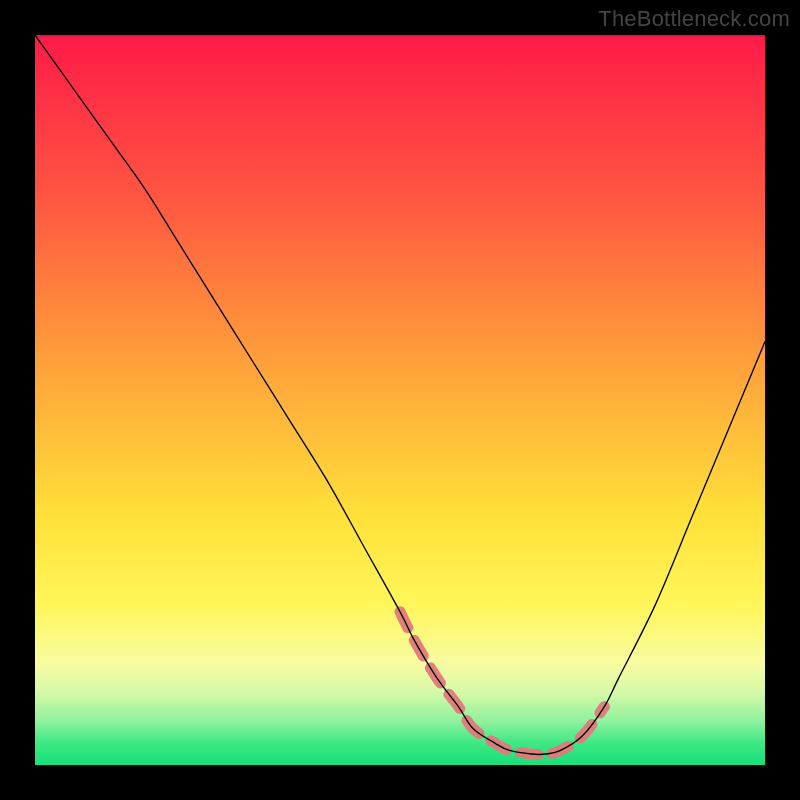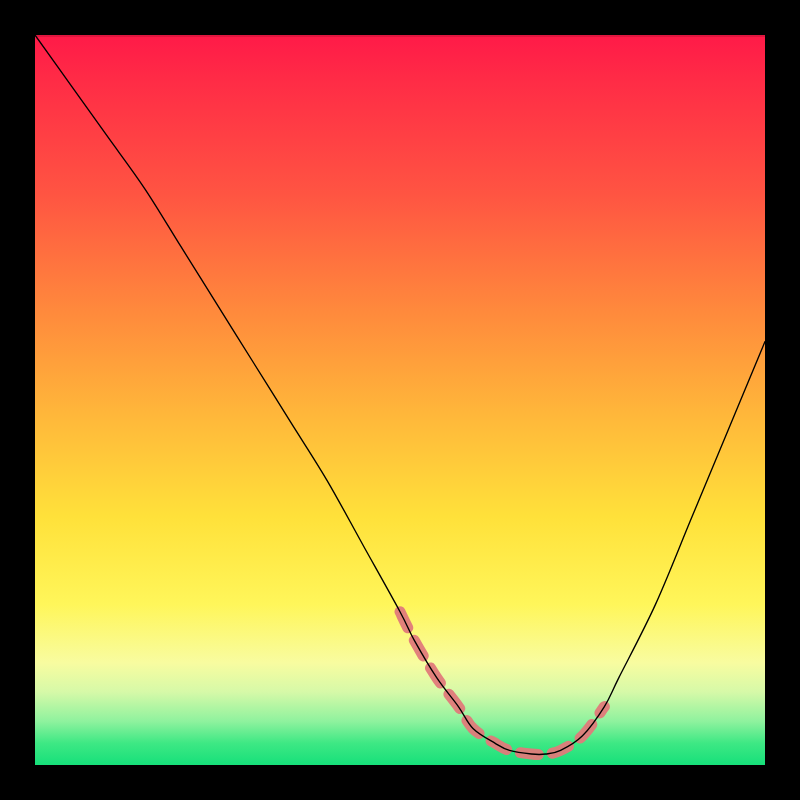--- a/index.html
+++ b/index.html
@@ -84,20 +84,21 @@
     stroke-width: 11;
     stroke-linecap: round;
     stroke-dasharray: 18 14;
     opacity: 0.95;
   }
 </style>
 </head>
 <body>
 
 <div class="frame">
+  <div class="watermark">TheBottleneck.com</div>
 
   <div class="plot">
     <div class="gradient"></div>
     <svg class="curve" viewBox="0 0 730 730" preserveAspectRatio="none">
       <path id="highlight-path" class="highlight" d="M 365.0 576.7 C 367.4 581.6, 373.5 595.0, 379.6 605.9 C 385.7 616.8, 394.2 631.4, 401.5 642.4 C 408.8 653.4, 417.3 663.1, 423.4 671.6 C 429.5 680.1, 431.9 687.4, 438.0 693.5 C 444.1 699.6, 453.8 704.5, 459.9 708.1 C 466.0 711.8, 468.4 713.6, 474.5 715.4 C 480.6 717.2, 490.3 718.4, 496.4 719.0 C 502.5 719.7, 506.1 719.7, 511.0 719.0 C 515.9 718.4, 519.5 718.4, 525.6 715.4 C 531.7 712.4, 540.2 708.1, 547.5 700.8 C 554.8 693.5, 565.8 676.5, 569.4 671.6"></path>
       <path id="series-path" class="series" d="M 0.0 0.0 C 6.1 8.5, 24.3 34.1, 36.5 51.1 C 48.7 68.1, 60.8 85.2, 73.0 102.2 C 85.2 119.2, 97.3 135.0, 109.5 153.3 C 121.7 171.5, 133.8 192.2, 146.0 211.7 C 158.2 231.2, 170.3 250.6, 182.5 270.1 C 194.7 289.6, 206.8 309.0, 219.0 328.5 C 231.2 348.0, 243.3 367.4, 255.5 386.9 C 267.7 406.4, 279.8 424.6, 292.0 445.3 C 304.2 466.0, 316.3 489.1, 328.5 511.0 C 340.7 532.9, 356.5 560.9, 365.0 576.7 C 373.5 592.5, 373.5 595.0, 379.6 605.9 C 385.7 616.8, 394.2 631.4, 401.5 642.4 C 408.8 653.4, 417.3 663.1, 423.4 671.6 C 429.5 680.1, 431.9 687.4, 438.0 693.5 C 444.1 699.6, 453.8 704.5, 459.9 708.1 C 466.0 711.8, 468.4 713.6, 474.5 715.4 C 480.6 717.2, 490.3 718.4, 496.4 719.0 C 502.5 719.7, 506.1 719.7, 511.0 719.0 C 515.9 718.4, 519.5 718.4, 525.6 715.4 C 531.7 712.4, 540.2 708.1, 547.5 700.8 C 554.8 693.5, 563.3 681.3, 569.4 671.6 C 575.5 661.9, 575.5 659.4, 584.0 642.4 C 592.5 625.4, 608.3 596.2, 620.5 569.4 C 632.7 542.6, 644.8 511.0, 657.0 481.8 C 669.2 452.6, 681.3 423.4, 693.5 394.2 C 705.7 365.0, 723.9 321.2, 730.0 306.6"></path>
     </svg>
   </div>
 </div>
 

